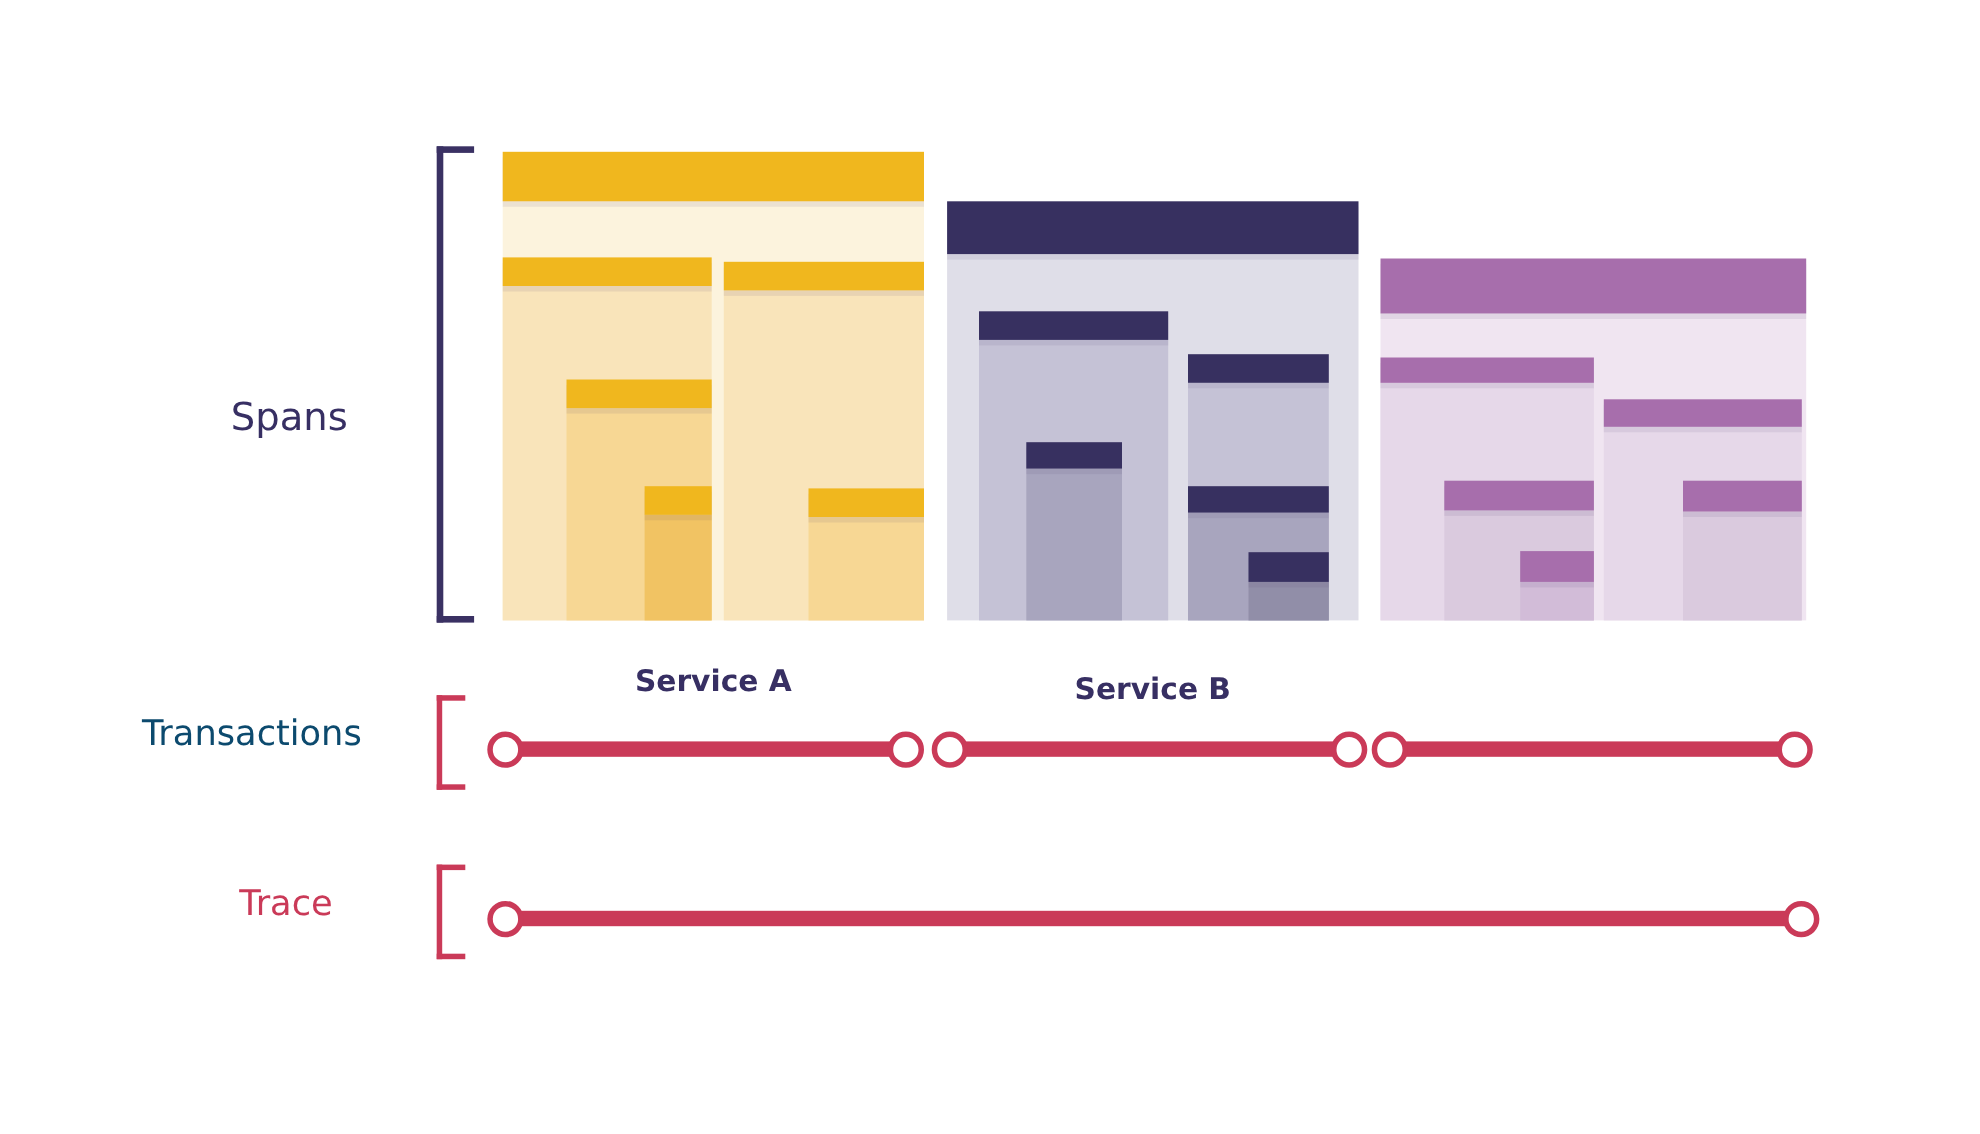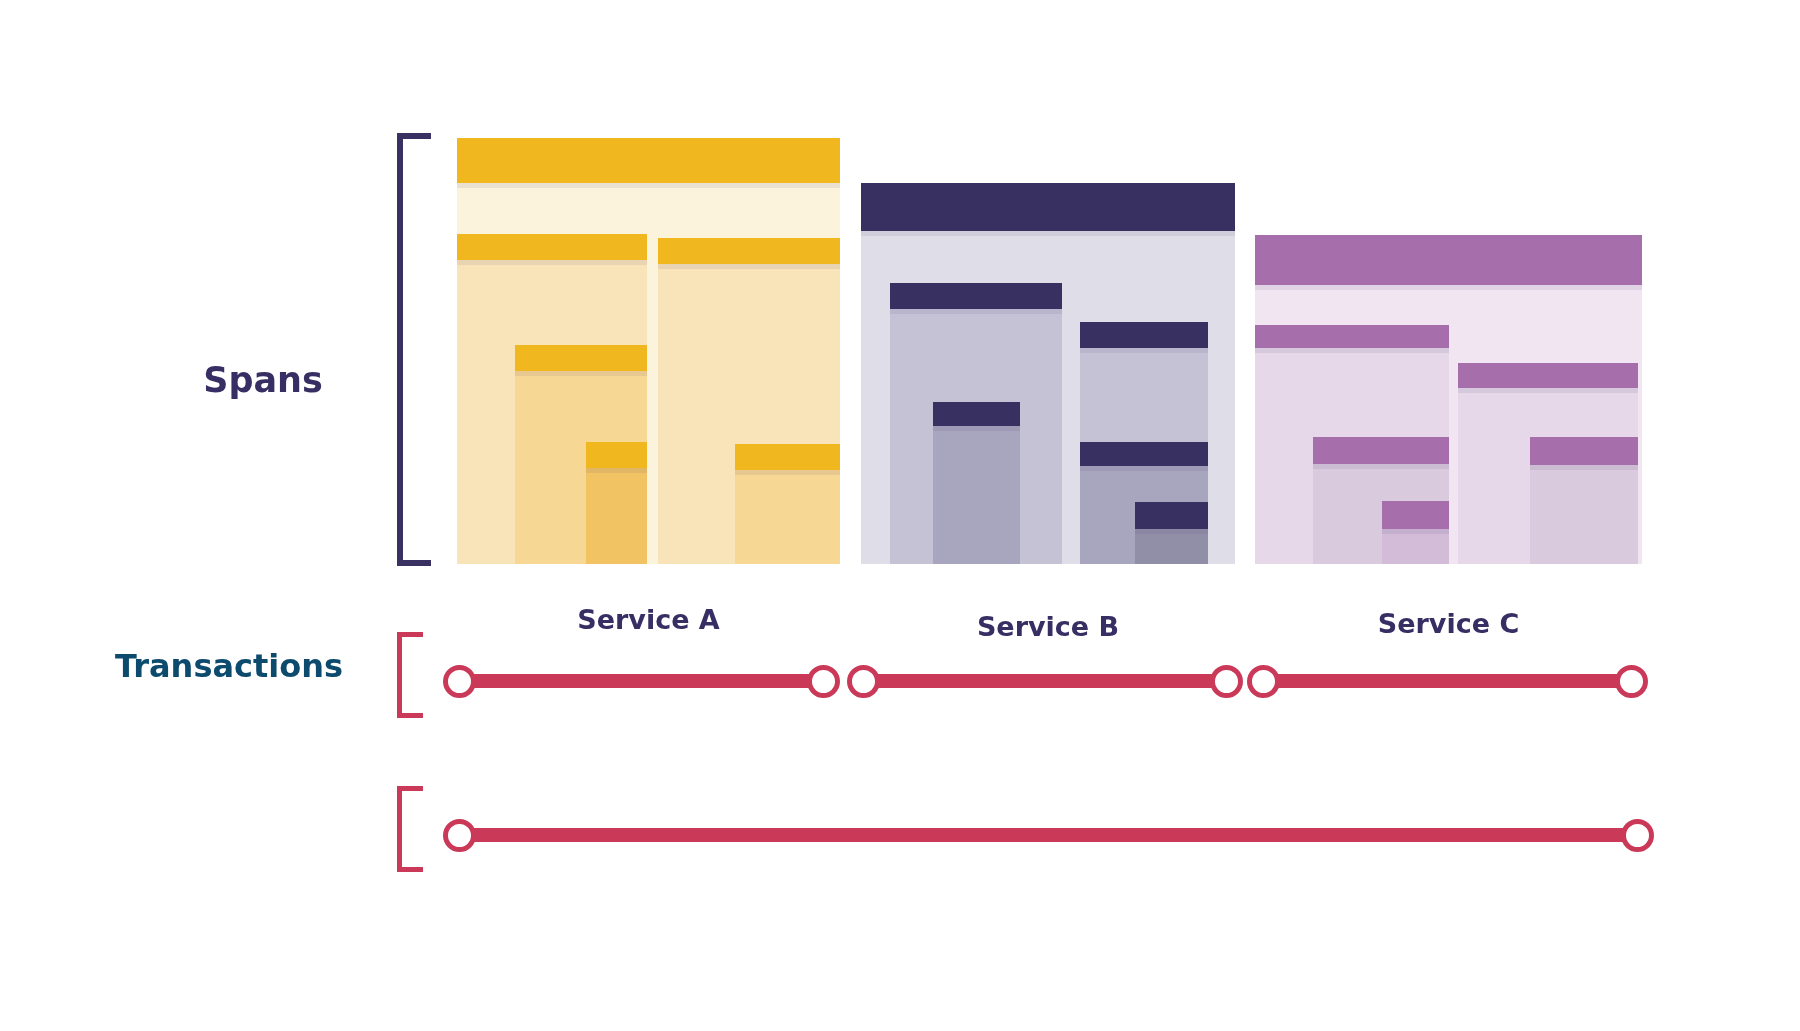--- a/index.html
+++ b/index.html
@@ -1,20 +1,20 @@
 <!DOCTYPE html>
 <html><head>
 <meta charset="utf-8">
 <style>
   html,body { margin:0; padding:0; background:#ffffff; }
   #stage {
     position:relative; width:1800px; height:1031px; background:#ffffff;
     overflow:hidden; font-family:"DejaVu Sans", sans-serif;
   }
-  .label { position:absolute; text-align:center; font-weight:700; line-height:1.15; }
+  .label { position:absolute; text-align:center; font-weight:400; line-height:1.15; }
   .spans-label { left:113px; top:360px; width:300px; font-size:35px; color:#372F63; }
   .tx-label    { left:79px;  top:648px; width:300px; font-size:32px; color:#0c4a6e; }
   .trace-label { left:110px; top:803px; width:300px; font-size:32px; color:#CA3A58; }
   .bracket { position:absolute; box-sizing:border-box; }
   .bracket.navy {
     left:397px; top:133px; width:34px; height:433px;
     border-left:6px solid #3A3163; border-top:6px solid #3A3163; border-bottom:6px solid #3A3163;
   }
   .bracket.red-tx {
     left:397px; top:632px; width:26px; height:86px;
@@ -37,20 +37,21 @@
 </head>
 <body>
 
 <div id="stage">
   <div class="label spans-label">Spans</div>
   <div class="bracket navy"></div>
 
   <div class="label tx-label">Transactions</div>
   <div class="bracket red-tx"></div>
 
+  <div class="label trace-label">Trace</div>
   <div class="bracket red-trace"></div>
 
   <div id="blocks">
       <div class="span-body" style="left: 457px; top: 183px; width: 383px; height: 381px; background: rgb(252, 243, 221);"></div>
       <div class="span-header" style="left: 457px; top: 138px; width: 383px; height: 45px; background: rgb(240, 183, 30);"></div>
       <div class="span-body" style="left: 457px; top: 260px; width: 190px; height: 304px; background: rgb(249, 228, 186);"></div>
       <div class="span-header" style="left: 457px; top: 234px; width: 190px; height: 26px; background: rgb(240, 183, 30);"></div>
       <div class="span-body" style="left: 658px; top: 264px; width: 182px; height: 300px; background: rgb(249, 228, 186);"></div>
       <div class="span-header" style="left: 658px; top: 238px; width: 182px; height: 26px; background: rgb(240, 183, 30);"></div>
       <div class="span-body" style="left: 515px; top: 371px; width: 132px; height: 193px; background: rgb(247, 215, 148);"></div>
@@ -80,21 +81,20 @@
       <div class="span-body" style="left: 1313px; top: 464px; width: 136px; height: 100px; background: rgb(218, 202, 222);"></div>
       <div class="span-header" style="left: 1313px; top: 437px; width: 136px; height: 27px; background: rgb(167, 110, 172);"></div>
       <div class="span-body" style="left: 1530px; top: 465px; width: 108px; height: 99px; background: rgb(218, 202, 222);"></div>
       <div class="span-header" style="left: 1530px; top: 437px; width: 108px; height: 28px; background: rgb(167, 110, 172);"></div>
       <div class="span-body" style="left: 1382px; top: 529px; width: 67px; height: 35px; background: rgb(210, 188, 216);"></div>
       <div class="span-header" style="left: 1382px; top: 501px; width: 67px; height: 28px; background: rgb(167, 110, 172);"></div>
     </div>
 
   <div class="service-label" id="svcB">Service B</div>
   <div class="service-label" id="svcA">Service A</div>
-  <div class="service-label" id="svcC">Service C</div>
 
   <div id="lines">
       <div class="tline" style="left: 459px; top: 674px; width: 364px; height: 14px; background: rgb(202, 58, 88);"></div>
       <div class="endpoint" style="left: 442.5px; top: 664.5px; border-color: rgb(202, 58, 88);"></div>
       <div class="endpoint" style="left: 806.5px; top: 664.5px; border-color: rgb(202, 58, 88);"></div>
       <div class="tline" style="left: 863px; top: 674px; width: 363px; height: 14px; background: rgb(202, 58, 88);"></div>
       <div class="endpoint" style="left: 846.5px; top: 664.5px; border-color: rgb(202, 58, 88);"></div>
       <div class="endpoint" style="left: 1209.5px; top: 664.5px; border-color: rgb(202, 58, 88);"></div>
       <div class="tline" style="left: 1263px; top: 674px; width: 368px; height: 14px; background: rgb(202, 58, 88);"></div>
       <div class="endpoint" style="left: 1246.5px; top: 664.5px; border-color: rgb(202, 58, 88);"></div>

